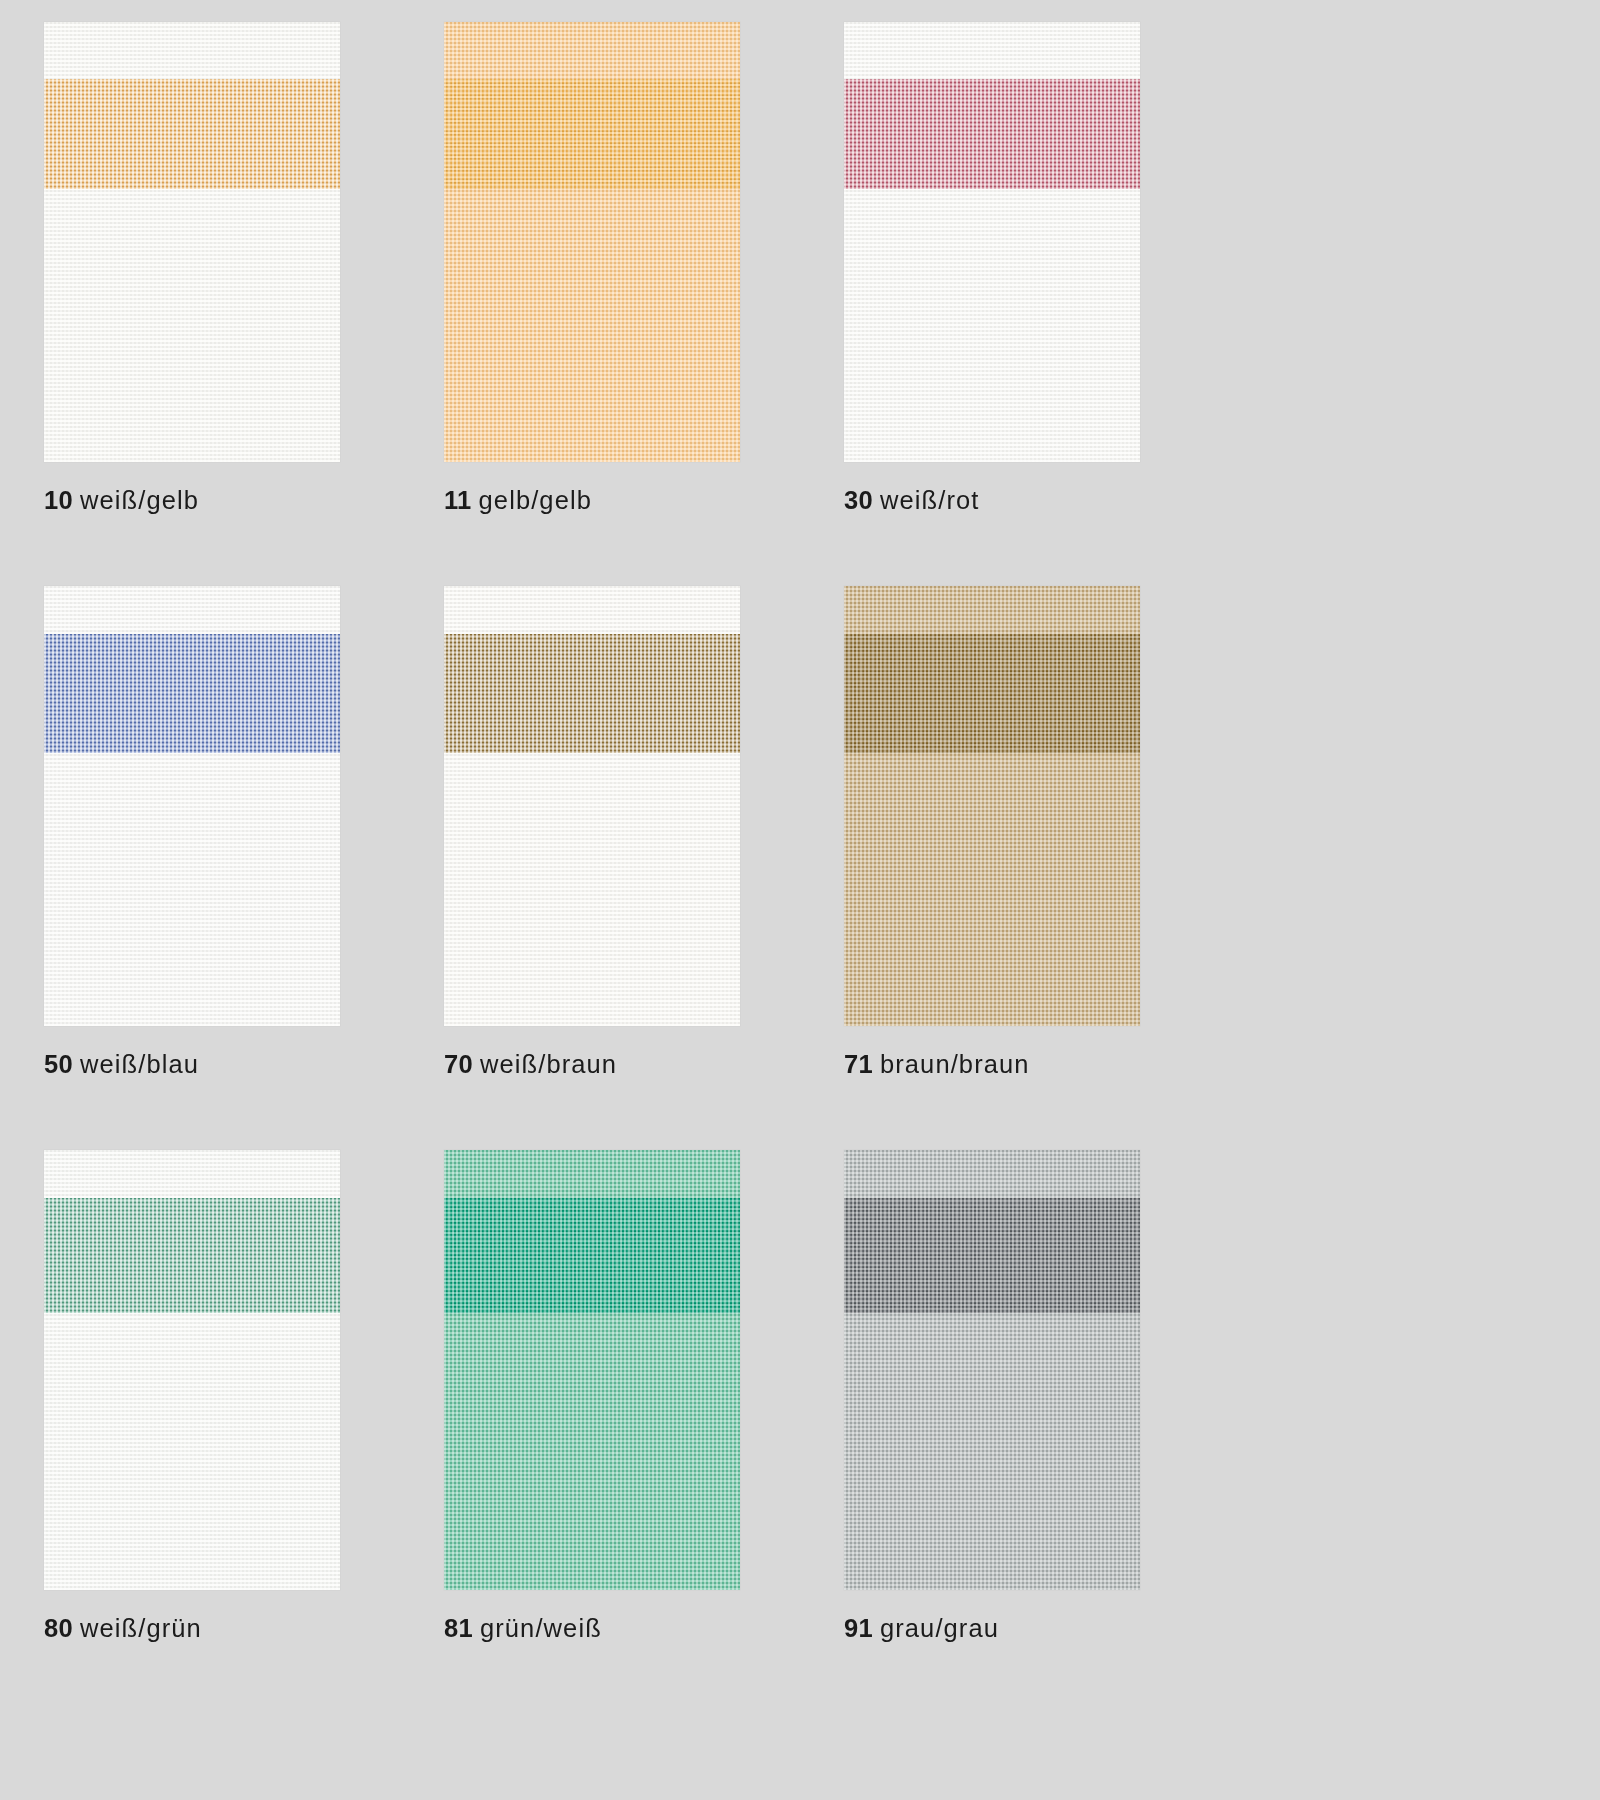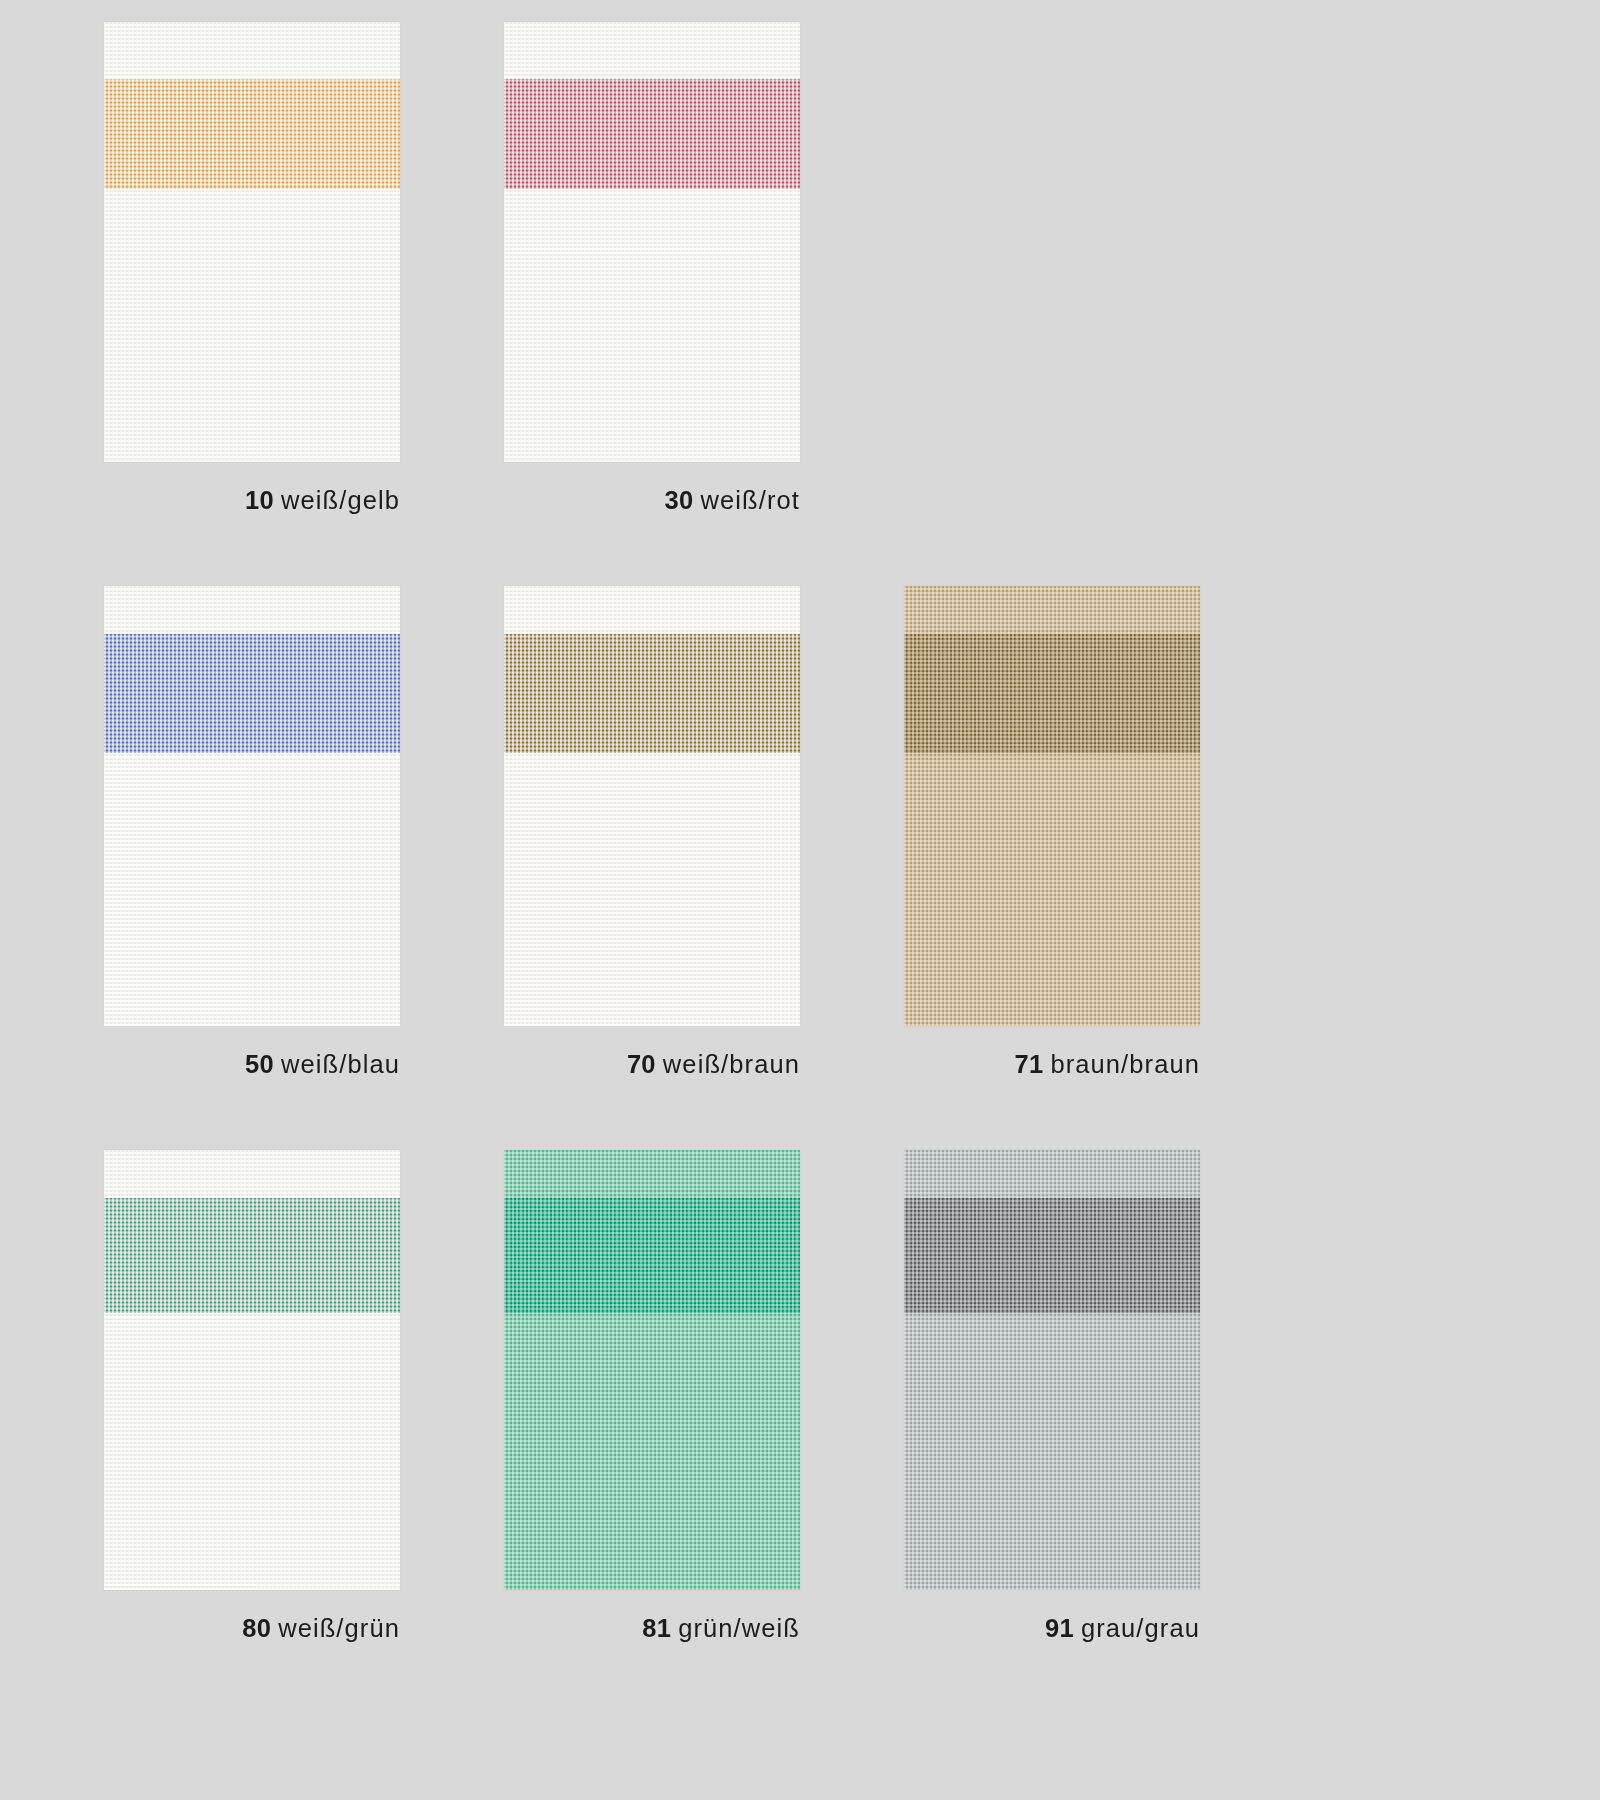--- a/index.html
+++ b/index.html
@@ -30,21 +30,21 @@
     flex-direction: row;
     height: 564px;
     flex: 0 0 auto;
   }
 
   .swatch-cell {
     width: 400px;
     box-sizing: border-box;
     display: flex;
     flex-direction: column;
-    align-items: flex-end;
+    align-items: flex-start;
     padding-left: 44px;
   }
 
   
   .swatch {
     position: relative;
     width: 296px;
     height: 440px;
     overflow: hidden;
     background: #fbfbf9;
@@ -124,20 +124,31 @@
           <div class="swatch-stripe" style="top: 0px; height: 13%; background: rgb(250, 250, 246);"></div>
           <div class="swatch-stripe" style="top: 13%; height: 25%; background: rgb(242, 178, 91);">
             <div class="weave"></div>
           </div>
           <div class="weave"></div>
         </div>
         <div class="swatch-label"><span class="swatch-code">10</span><span class="swatch-desc">weiß/gelb</span></div>
       </div>
       <div class="swatch-cell">
         <div class="swatch">
+          <div class="swatch-body" style="background: rgb(249, 198, 132);"></div>
+          <div class="swatch-stripe" style="top: 0px; height: 13%; background: rgb(249, 198, 132);"></div>
+          <div class="swatch-stripe" style="top: 13%; height: 25%; background: rgb(246, 179, 73);">
+            <div class="weave-fine"></div>
+          </div>
+          <div class="weave"></div>
+        </div>
+        <div class="swatch-label"><span class="swatch-code">11</span><span class="swatch-desc">gelb/gelb</span></div>
+      </div>
+      <div class="swatch-cell">
+        <div class="swatch">
           <div class="swatch-body" style="background: rgb(250, 250, 247);"></div>
           <div class="swatch-stripe" style="top: 0px; height: 13%; background: rgb(250, 250, 247);"></div>
           <div class="swatch-stripe" style="top: 13%; height: 25%; background: rgb(199, 94, 116);">
             <div class="weave"></div>
           </div>
           <div class="weave"></div>
         </div>
         <div class="swatch-label"><span class="swatch-code">30</span><span class="swatch-desc">weiß/rot</span></div>
       </div>
     </div>

